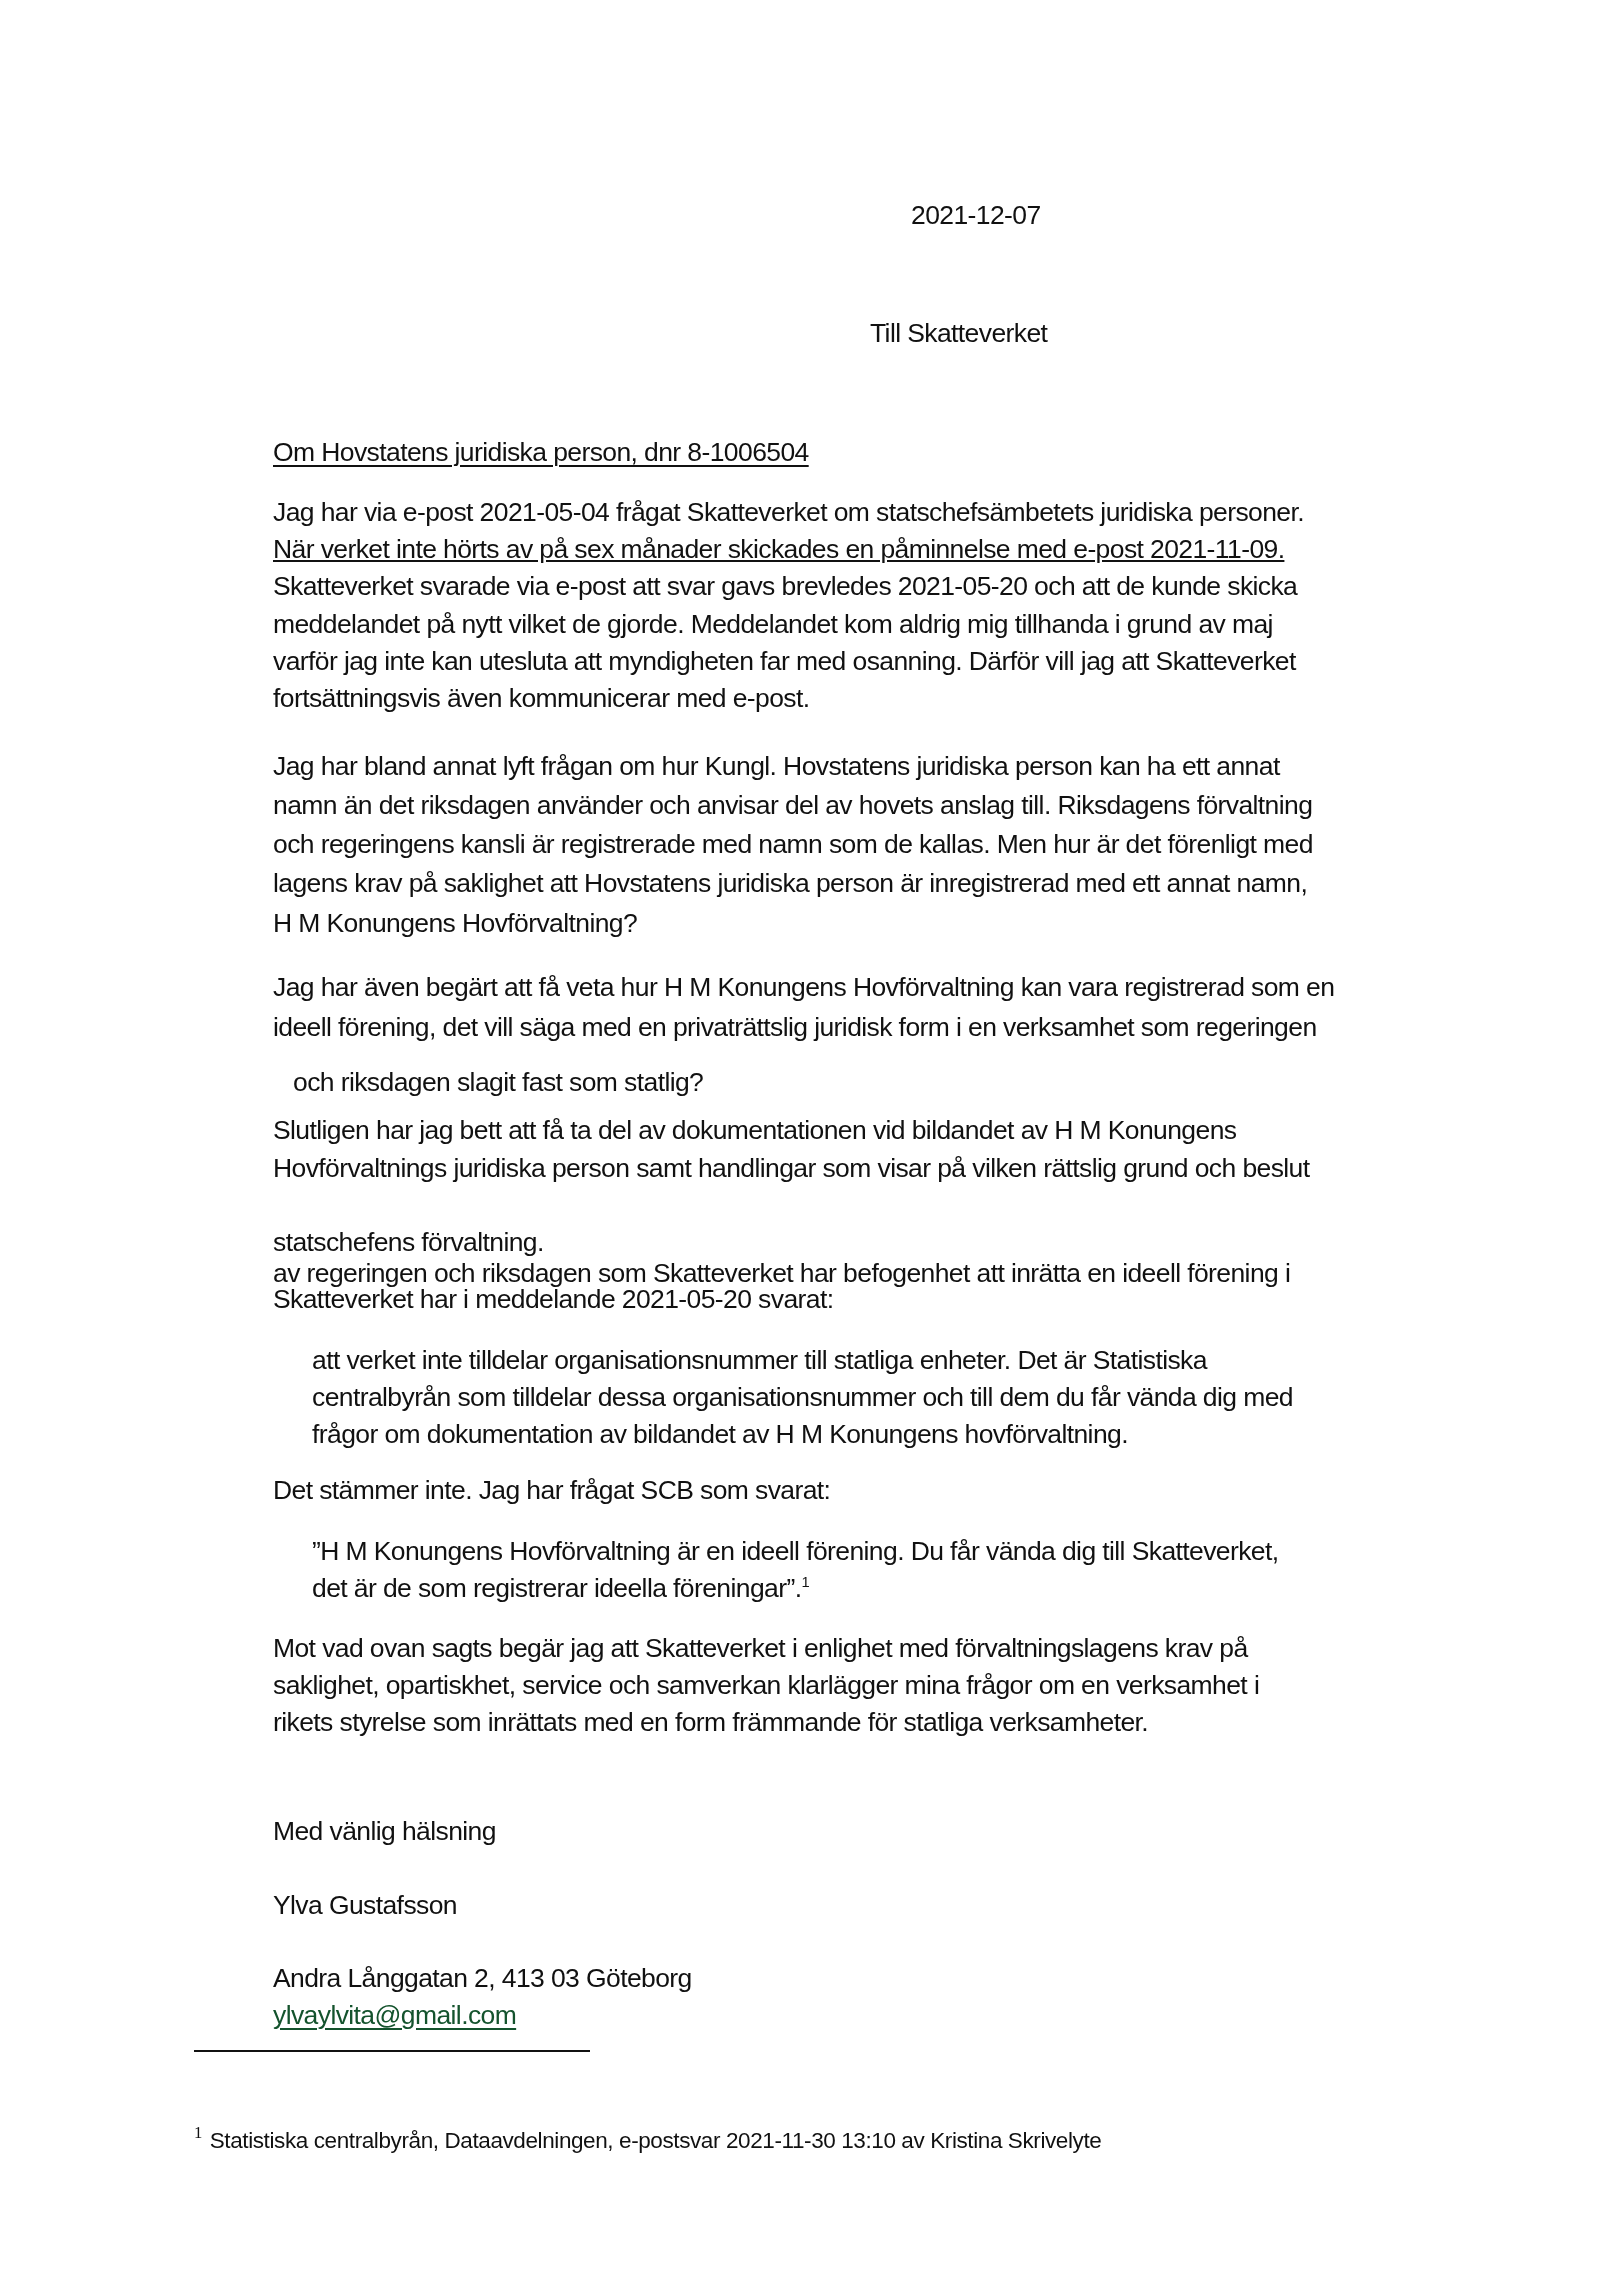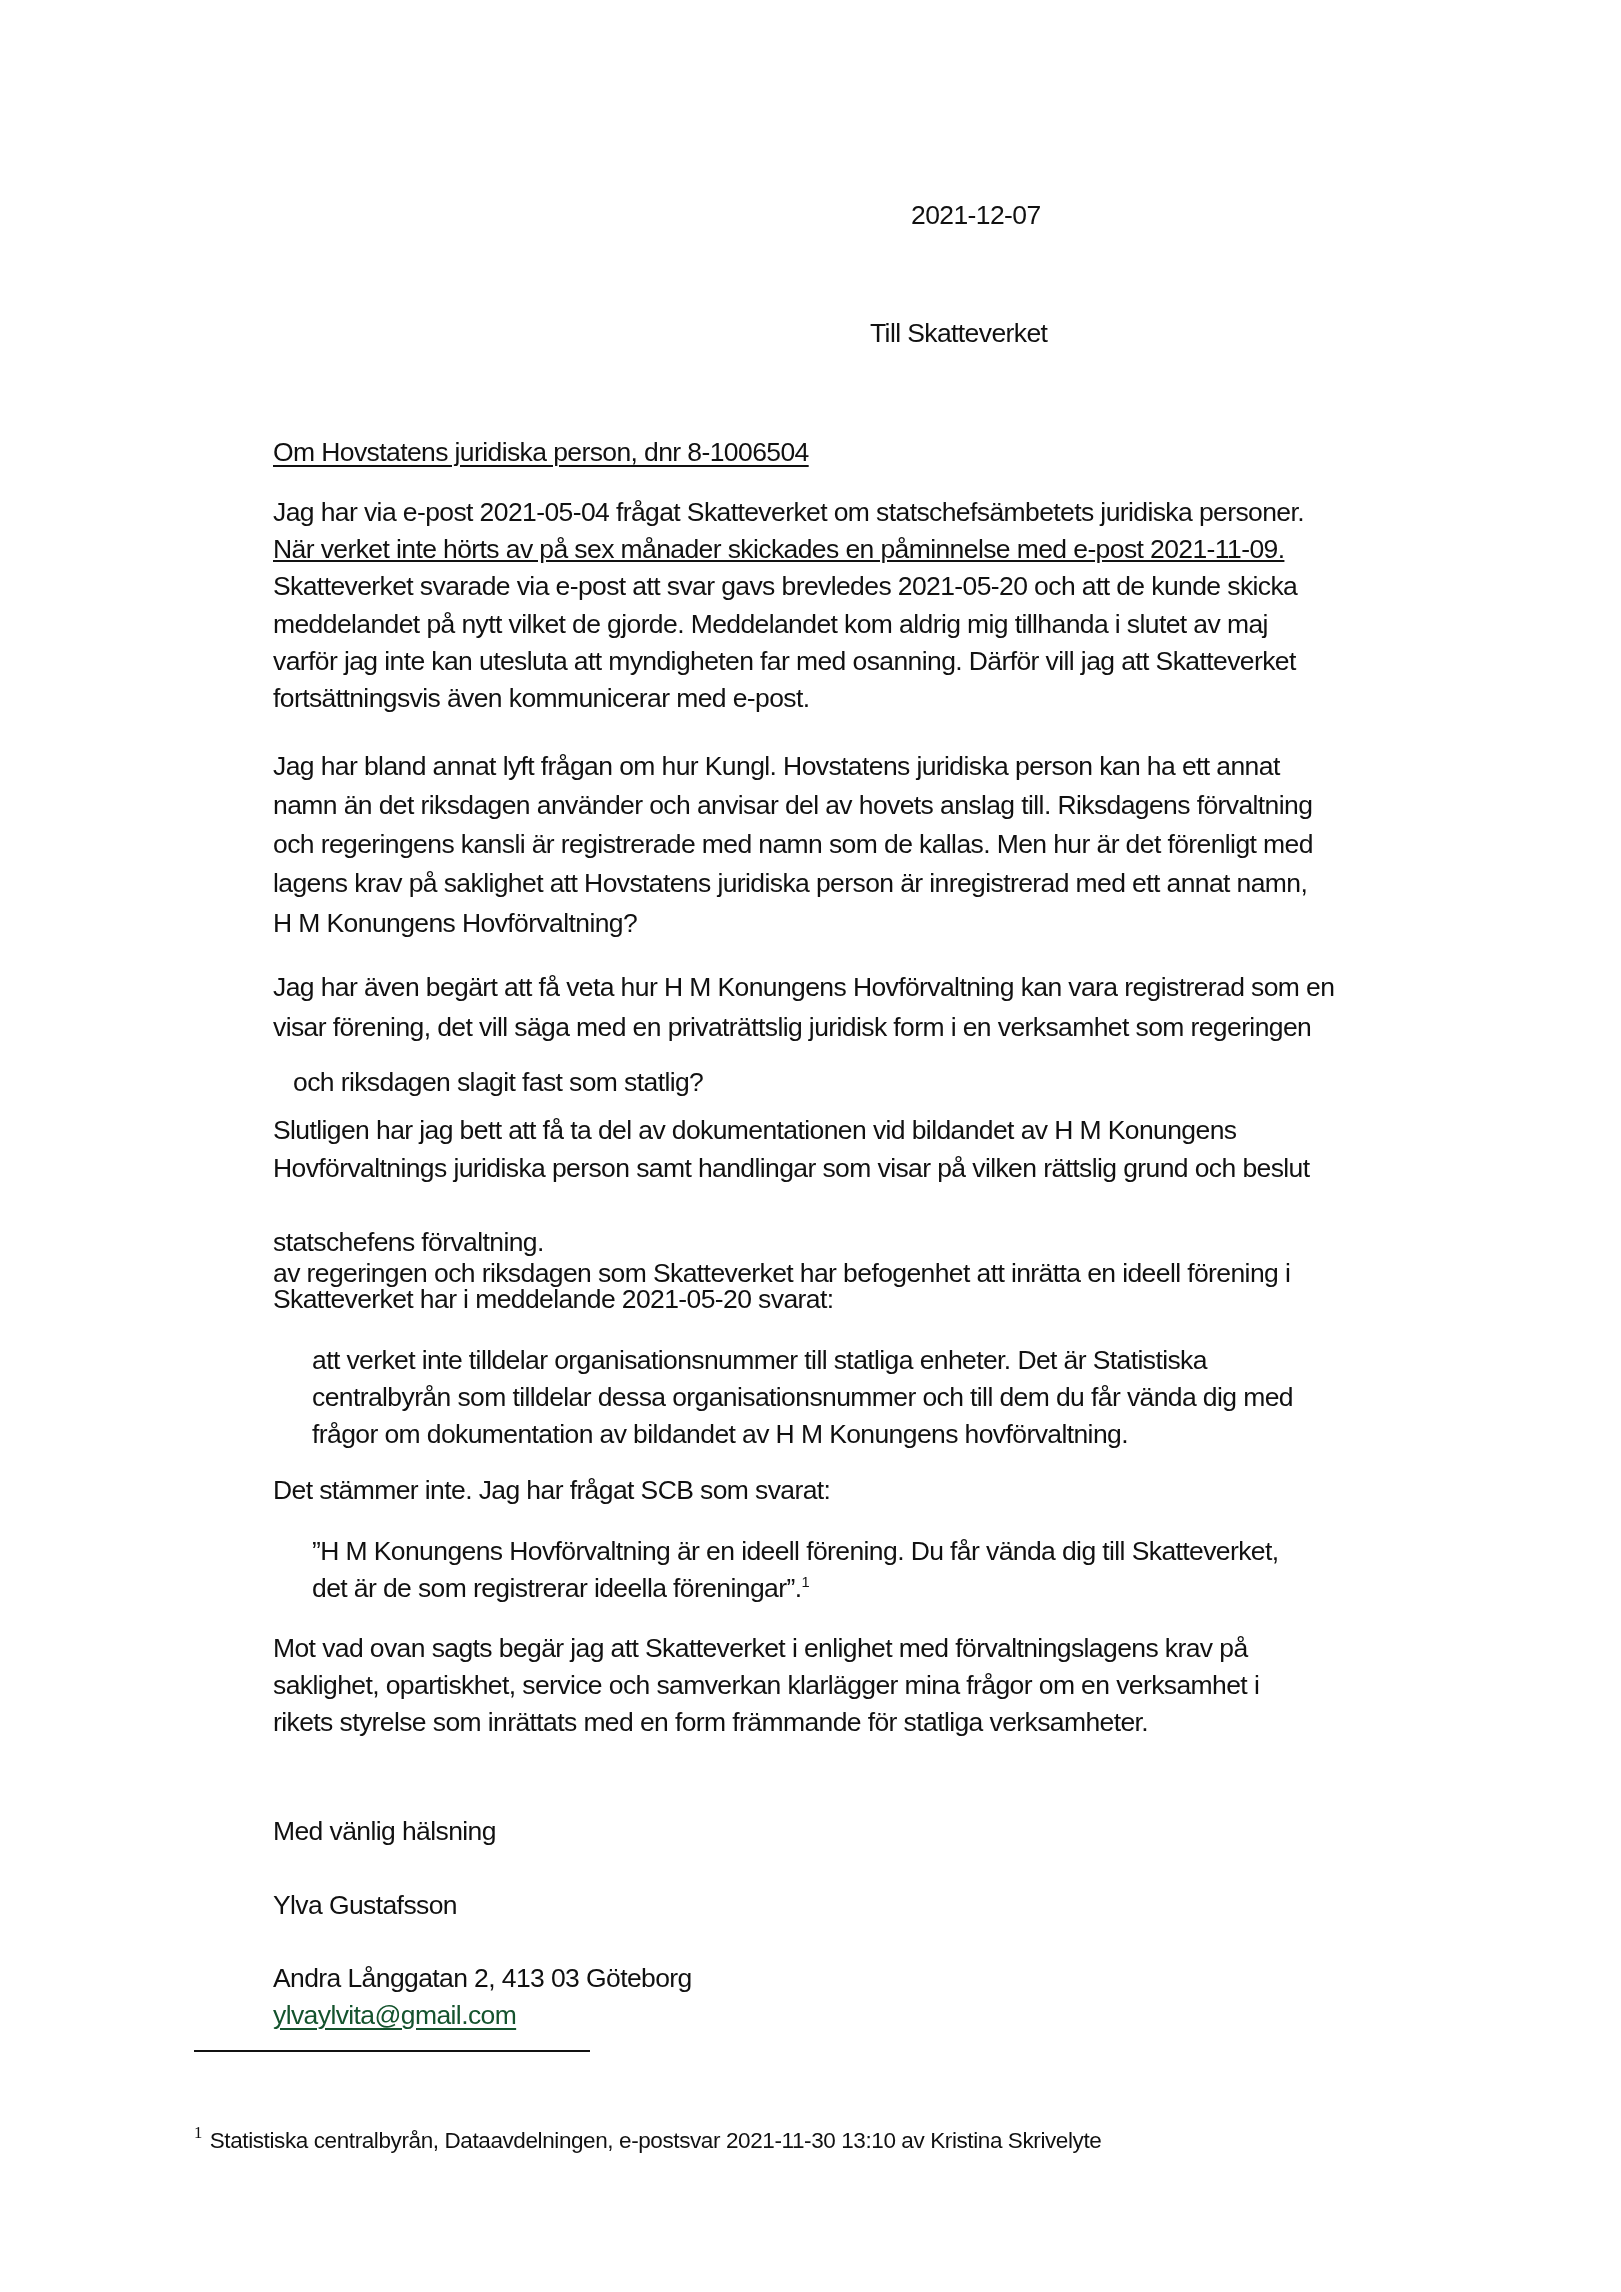--- a/index.html
+++ b/index.html
@@ -23,36 +23,36 @@
 
   <div class="t" style="left:911px; top:202px;">2021-12-07</div>
   <div class="t" style="left:870px; top:320px;">Till Skatteverket</div>
 
   <div class="t u" style="left:273px; top:439px;">Om Hovstatens juridiska person, dnr 8-1006504</div>
 
   <div>
     <div class="line" style="top:497px;">Jag har via e-post 2021-05-04 frågat Skatteverket om statschefsämbetets juridiska personer.</div>
     <div class="line" style="top:534px;text-decoration:underline;">När verket inte hörts av på sex månader skickades en påminnelse med e-post 2021-11-09.</div>
     <div class="line" style="top:571px;">Skatteverket svarade via e-post att svar gavs brevledes 2021-05-20 och att de kunde skicka</div>
-    <div class="line" style="top:609px;">meddelandet på nytt vilket de gjorde. Meddelandet kom aldrig mig tillhanda i slutet av maj</div>
+    <div class="line" style="top:609px;">meddelandet på nytt vilket de gjorde. Meddelandet kom aldrig mig tillhanda i grund av maj</div>
     <div class="line" style="top:646px;">varför jag inte kan utesluta att myndigheten far med osanning. Därför vill jag att Skatteverket</div>
     <div class="line" style="top:683px;">fortsättningsvis även kommunicerar med e-post.</div>
   </div>
 
   <div>
     <div class="line" style="top:751px;">Jag har bland annat lyft frågan om hur Kungl. Hovstatens juridiska person kan ha ett annat</div>
     <div class="line" style="top:790px;">namn än det riksdagen använder och anvisar del av hovets anslag till. Riksdagens förvaltning</div>
     <div class="line" style="top:829px;">och regeringens kansli är registrerade med namn som de kallas. Men hur är det förenligt med</div>
     <div class="line" style="top:868px;">lagens krav på saklighet att Hovstatens juridiska person är inregistrerad med ett annat namn,</div>
     <div class="line" style="top:908px;">H M Konungens Hovförvaltning?</div>
   </div>
 
   <div>
     <div class="line" style="top:972px;">Jag har även begärt att få veta hur H M Konungens Hovförvaltning kan vara registrerad som en</div>
-    <div class="line" style="top:1012px;">visar förening, det vill säga med en privaträttslig juridisk form i en verksamhet som regeringen</div>
+    <div class="line" style="top:1012px;">ideell förening, det vill säga med en privaträttslig juridisk form i en verksamhet som regeringen</div>
     <div class="line" style="top:1067px;margin-left:20px;">och riksdagen slagit fast som statlig?</div>
   </div>
 
   <div>
     <div class="line" style="top:1115px;">Slutligen har jag bett att få ta del av dokumentationen vid bildandet av H M Konungens</div>
     <div class="line" style="top:1153px;">Hovförvaltnings juridiska person samt handlingar som visar på vilken rättslig grund och beslut</div>
     <div class="line" style="top:1258px;">av regeringen och riksdagen som Skatteverket har befogenhet att inrätta en ideell förening i</div>
     <div class="line" style="top:1227px;">statschefens förvaltning.</div>
   </div>
 

